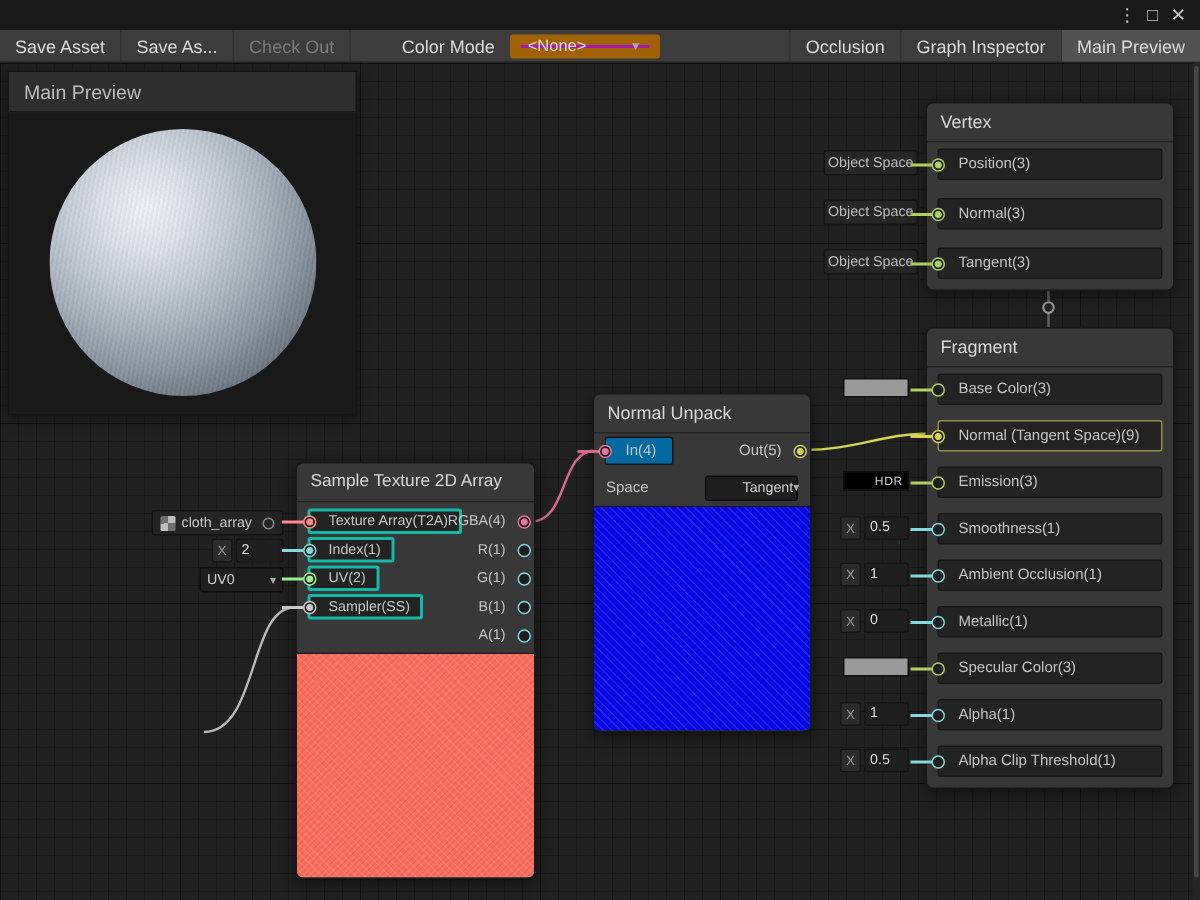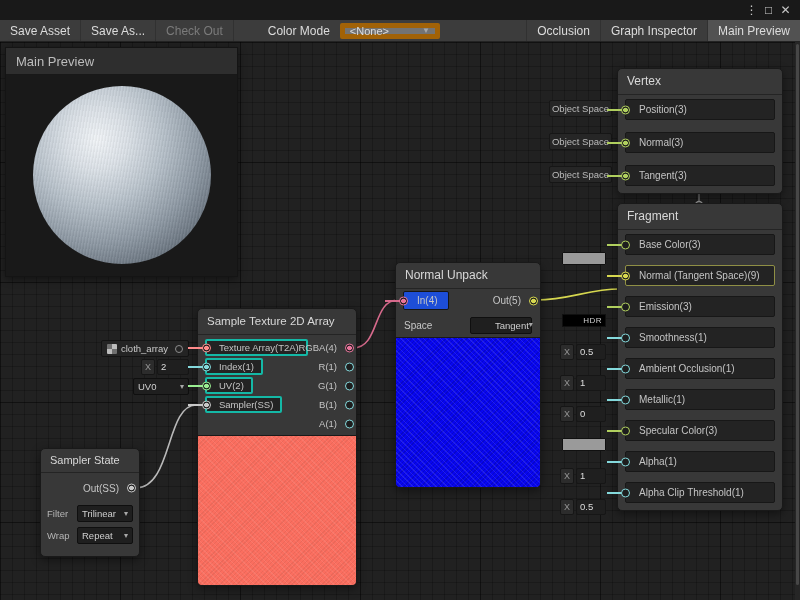--- a/index.html
+++ b/index.html
@@ -12,21 +12,21 @@
   .win-controls { margin-left:auto; display:flex; align-items:center; padding-right:6px; color:#c8c8c8; }
   .win-btn { width:17px; text-align:center; font-size:12px; line-height:20px; cursor:default; }
 
   
   .toolbar { position:absolute; top:20px; left:0; width:800px; height:22px; background:#3c3c3c; border-bottom:1px solid #232323; display:flex; align-items:stretch; font-size:12px; color:#dcdcdc; }
   .tbtn { display:flex; align-items:center; padding:0 10px; border-right:1px solid #313131; white-space:nowrap; }
   .tbtn.rgt { border-right:none; border-left:1px solid #313131; }
   .tbtn.disabled { color:#7b7b7b; }
   .tbtn.active { background:#525252; }
   .cm-label { margin-left:30px; display:flex; align-items:center; padding:0 4px; }
-  .cm-dd { width:100px; height:16px; margin:3px 0 0 6px; background:#737373; border:5px solid #a16207; border-radius:2px;
+  .cm-dd { width:100px; height:16px; margin:3px 0 0 6px; background:#a21caf; border:7px solid #a16207; border-radius:2px;
            display:flex; align-items:center; justify-content:space-between; padding:0 5px; font-size:11px; color:#dcdcdc; }
   .spacer { flex:1; }
   .caret { color:#a8a8a8; font-size:8px; line-height:1; }
   .caret::before { content:"▾"; }
   .caret.big::before { content:"▼"; }
 
   
   .canvas { position:absolute; top:42px; left:0; width:800px; height:558px; background-color:#212121;
     background-image:
       linear-gradient(rgba(0,0,0,.22) 1px, transparent 1px),
@@ -91,21 +91,21 @@
   .texicon { width:10px; height:10px; border-radius:1px; flex:none;
              background:conic-gradient(#bcbcbc 0 25%, #6f6f6f 0 50%, #bcbcbc 0 75%, #6f6f6f 0); }
   .picker { width:8px; height:8px; border:1.5px solid #8d8d8d; border-radius:50%; margin-left:auto; flex:none; }
 
   .dd { display:flex; align-items:center; justify-content:space-between; background:#1f1f1f; border:1px solid #0f0f0f;
         border-radius:2px; color:#cfcfcf; font-size:9.5px; padding:0 4px; height:17px; position:absolute; }
   .dd.inrow { position:static; }
 
   
   .nu-ports { position:relative; height:24px; }
-  .nu-in { position:absolute; left:7px; top:2px; height:19px; background:#1d4ed8; border:1px solid #161616; border-radius:2px;
+  .nu-in { position:absolute; left:7px; top:2px; height:19px; background:#0369a1; border:1px solid #161616; border-radius:2px;
            display:flex; align-items:center; padding:0 10px 0 13px; font-size:10px; color:#c5c5c5; }
   .nu-out { position:absolute; right:7px; top:2px; height:19px; display:flex; align-items:center; padding-right:12px; font-size:10px; color:#c5c5c5; }
   .nu-space { height:24px; display:flex; align-items:center; padding:0 8px; }
   .nu-space .lbl { font-size:10px; color:#c8c8c8; }
   .nu-space .dd  { margin-left:auto; width:62px;padding-left:24px; }
 
   
   .ss-out { position:relative; margin:8px 8px 10px; height:14px; display:flex; align-items:center; justify-content:flex-end;
             padding-right:12px; font-size:10px; color:#c5c5c5; }
   .ss-row { display:flex; align-items:center; justify-content:space-between; margin:0 6px 5px; font-size:9.5px; color:#b5b5b5; height:17px; }
@@ -185,21 +185,21 @@
         <span class="dot on" style="--c:#b0cf5e"></span>
         <span class="slot-label">Normal(3)</span>
       </div>
       <div class="slot-row" style="top:96px">
         <span class="stub" style="--c:#b0cf5e"></span>
         <span class="dot on" style="--c:#b0cf5e"></span>
         <span class="slot-label">Tangent(3)</span>
       </div>
     </div>
 
-    <div class="node" style="left:617px;top:161px;width:166px;height:308px">
+    <div class="node" style="left:617px;top:176px;width:166px;height:308px">
       <div class="node-title">Fragment</div>
       <div class="slot-row" style="top:30px">
         <span class="stub" style="--c:#b0cf5e"></span>
         <span class="dot" style="--c:#b0cf5e"></span>
         <span class="slot-label">Base Color(3)</span>
       </div>
       <div class="slot-row hl" style="top:61px">
         <span class="stub" style="--c:#d6d74f"></span>
         <span class="dot on" style="--c:#d6d74f"></span>
         <span class="slot-label">Normal (Tangent Space)(9)</span>
@@ -342,40 +342,18 @@
       <div class="nu-space">
         <span class="lbl">Space</span>
         <div class="dd inrow" style="width:62px">
           <span>Tangent</span>
           <span class="caret"></span>
         </div>
       </div>
       <div class="preview blue"></div>
     </div>
 
-    <div class="node" style="left:40px;top:406px;width:100px">
-      <div class="node-title" style="font-size:11px;height:24px;line-height:23px">Sampler State</div>
-      <div class="ss-out">
-        <span>Out(SS)</span>
-        <span class="dot on r" style="--c:#c8c8c8"></span>
-      </div>
-      <div class="ss-row">
-        <span>Filter</span>
-        <div class="dd inrow">
-          <span>Trilinear</span>
-          <span class="caret"></span>
-        </div>
-      </div>
-      <div class="ss-row">
-        <span>Wrap</span>
-        <div class="dd inrow">
-          <span>Repeat</span>
-          <span class="caret"></span>
-        </div>
-      </div>
-      <div class="ss-pad"></div>
-    </div>
 
     <div class="vscroll">
       <div class="vthumb"></div>
     </div>
   </div>
 </div>
 
 </body></html>

